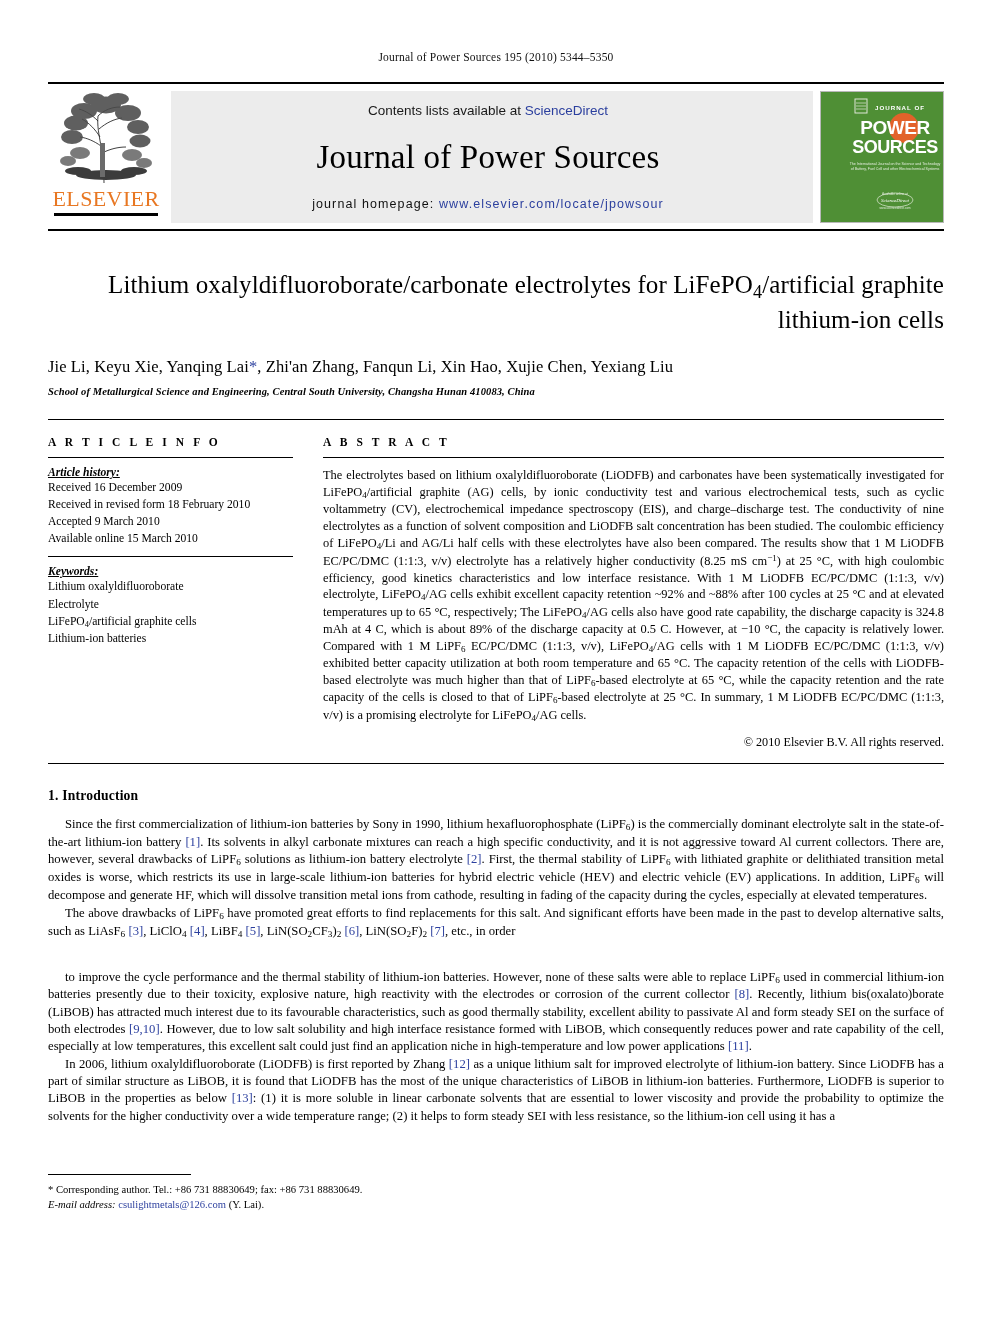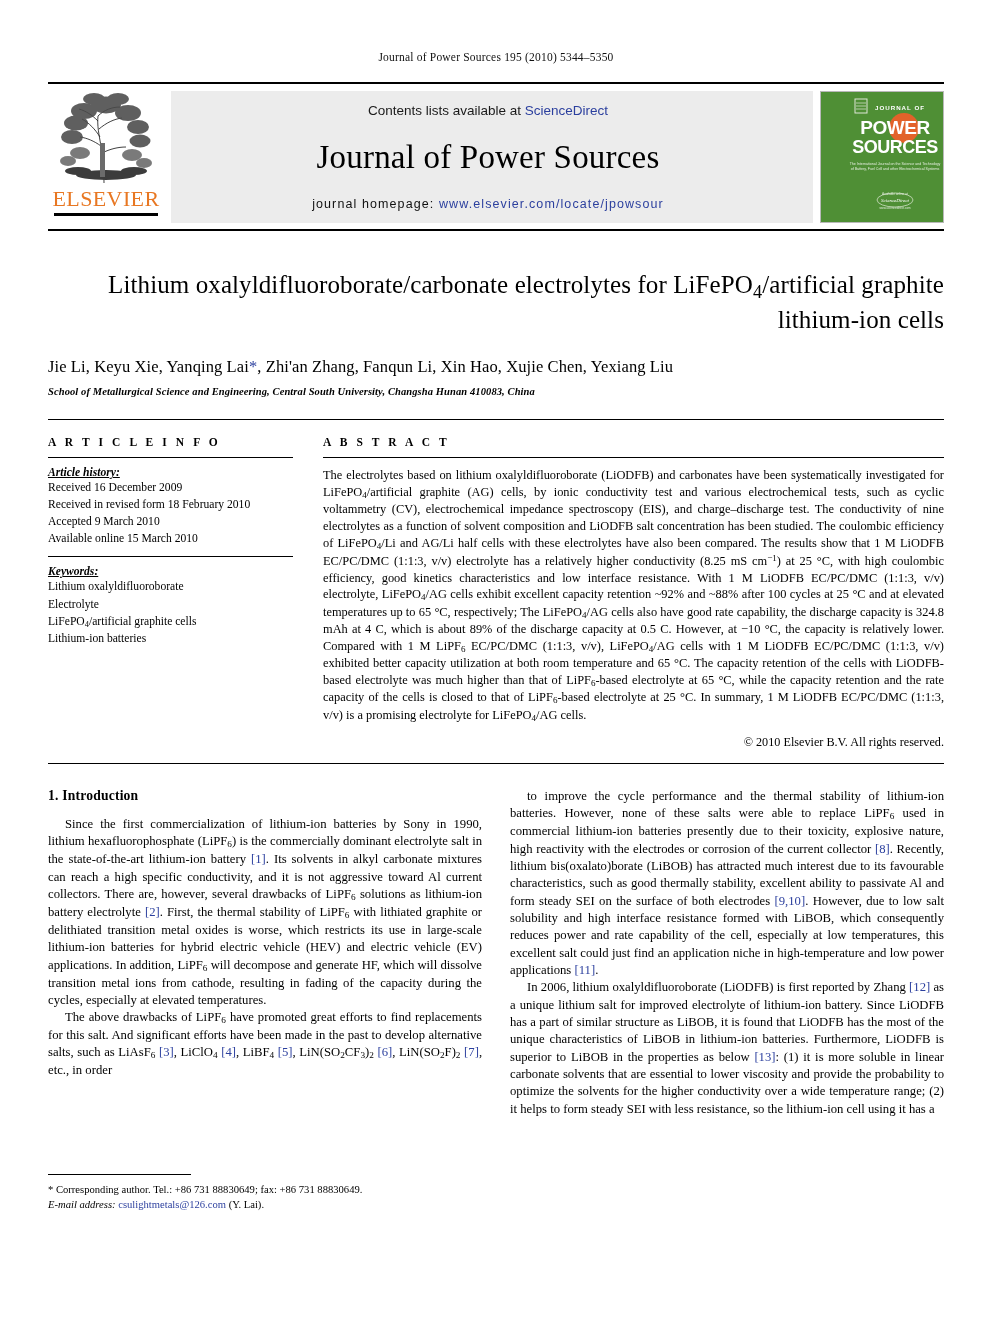--- a/index.html
+++ b/index.html
@@ -173,20 +173,21 @@
   .after-abstract {
     margin: 13px 48px 0 48px;
     border-top: 1.1px solid #000;
   }
 
   
   .body-cols {
     margin: 24px 48px 0 48px;
     display: flex;
     gap: 28px;
+    flex-direction: column;
   }
   .body-col { flex: 1 1 0; }
   h2.section-title {
     font-size: 13.6px;
     font-weight: bold;
     margin: 0 0 12px 0;
     letter-spacing: .2px;
   }
   p.body-par {
     font-size: 12.7px;

